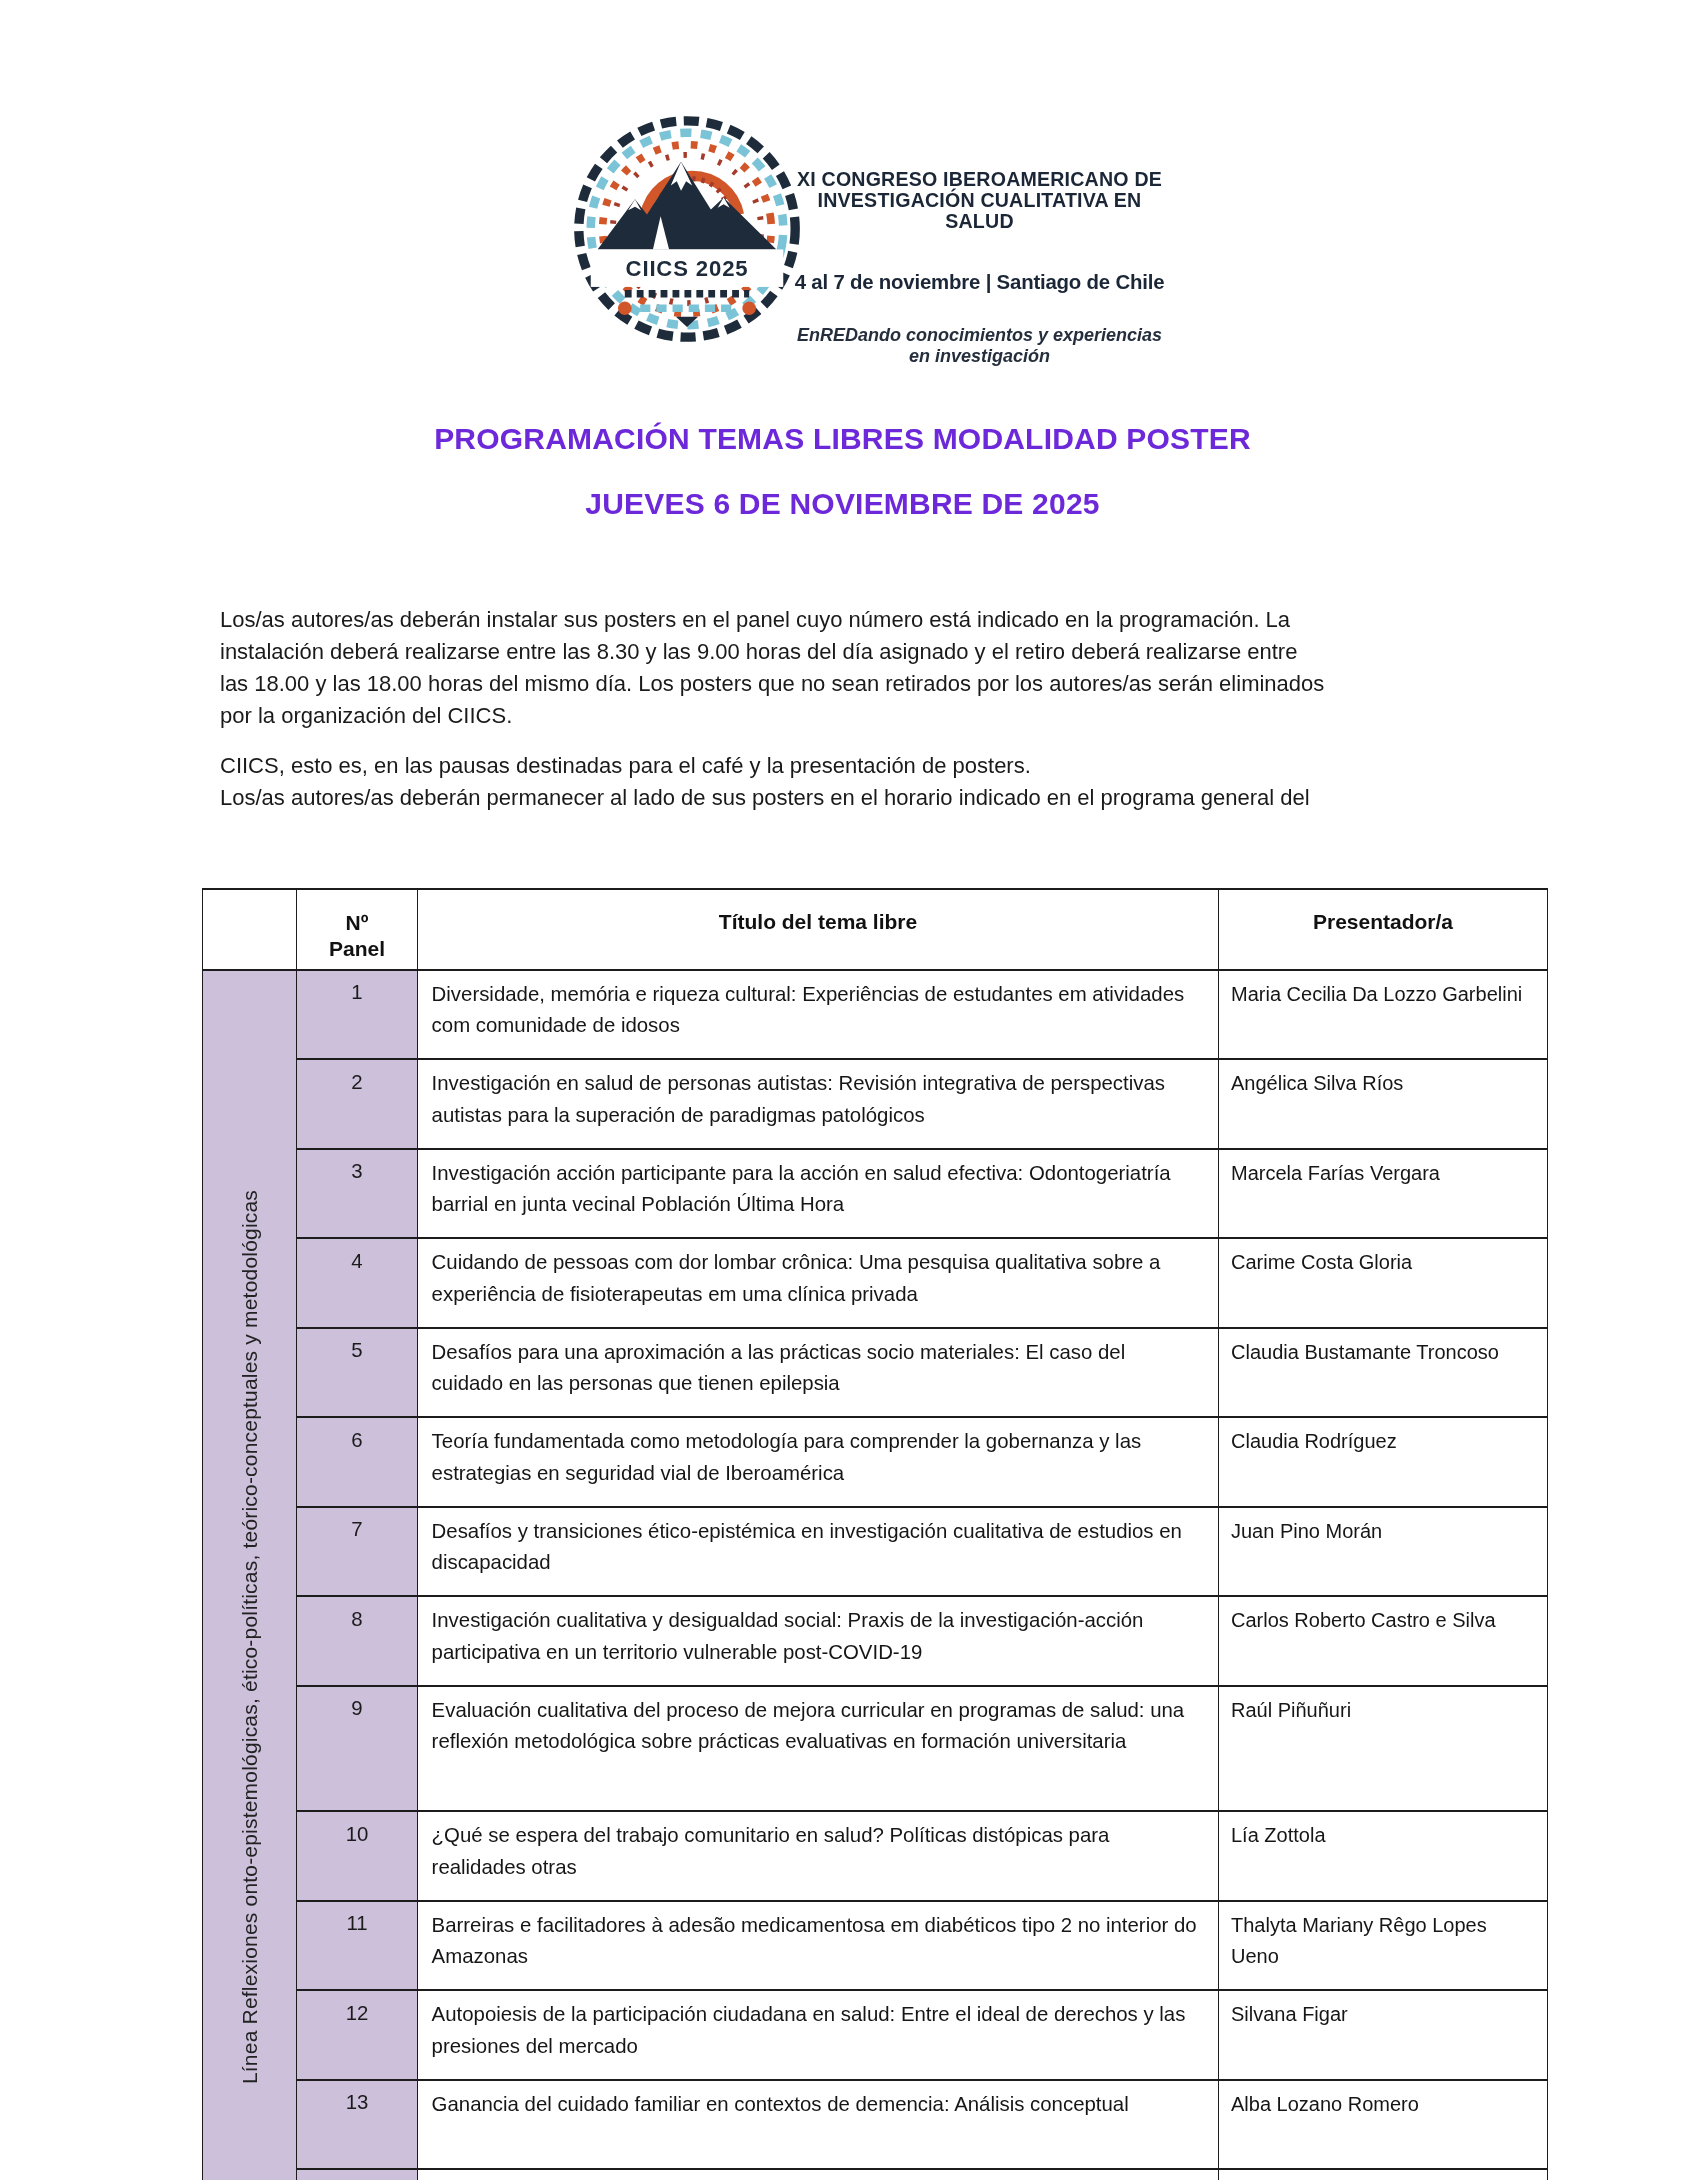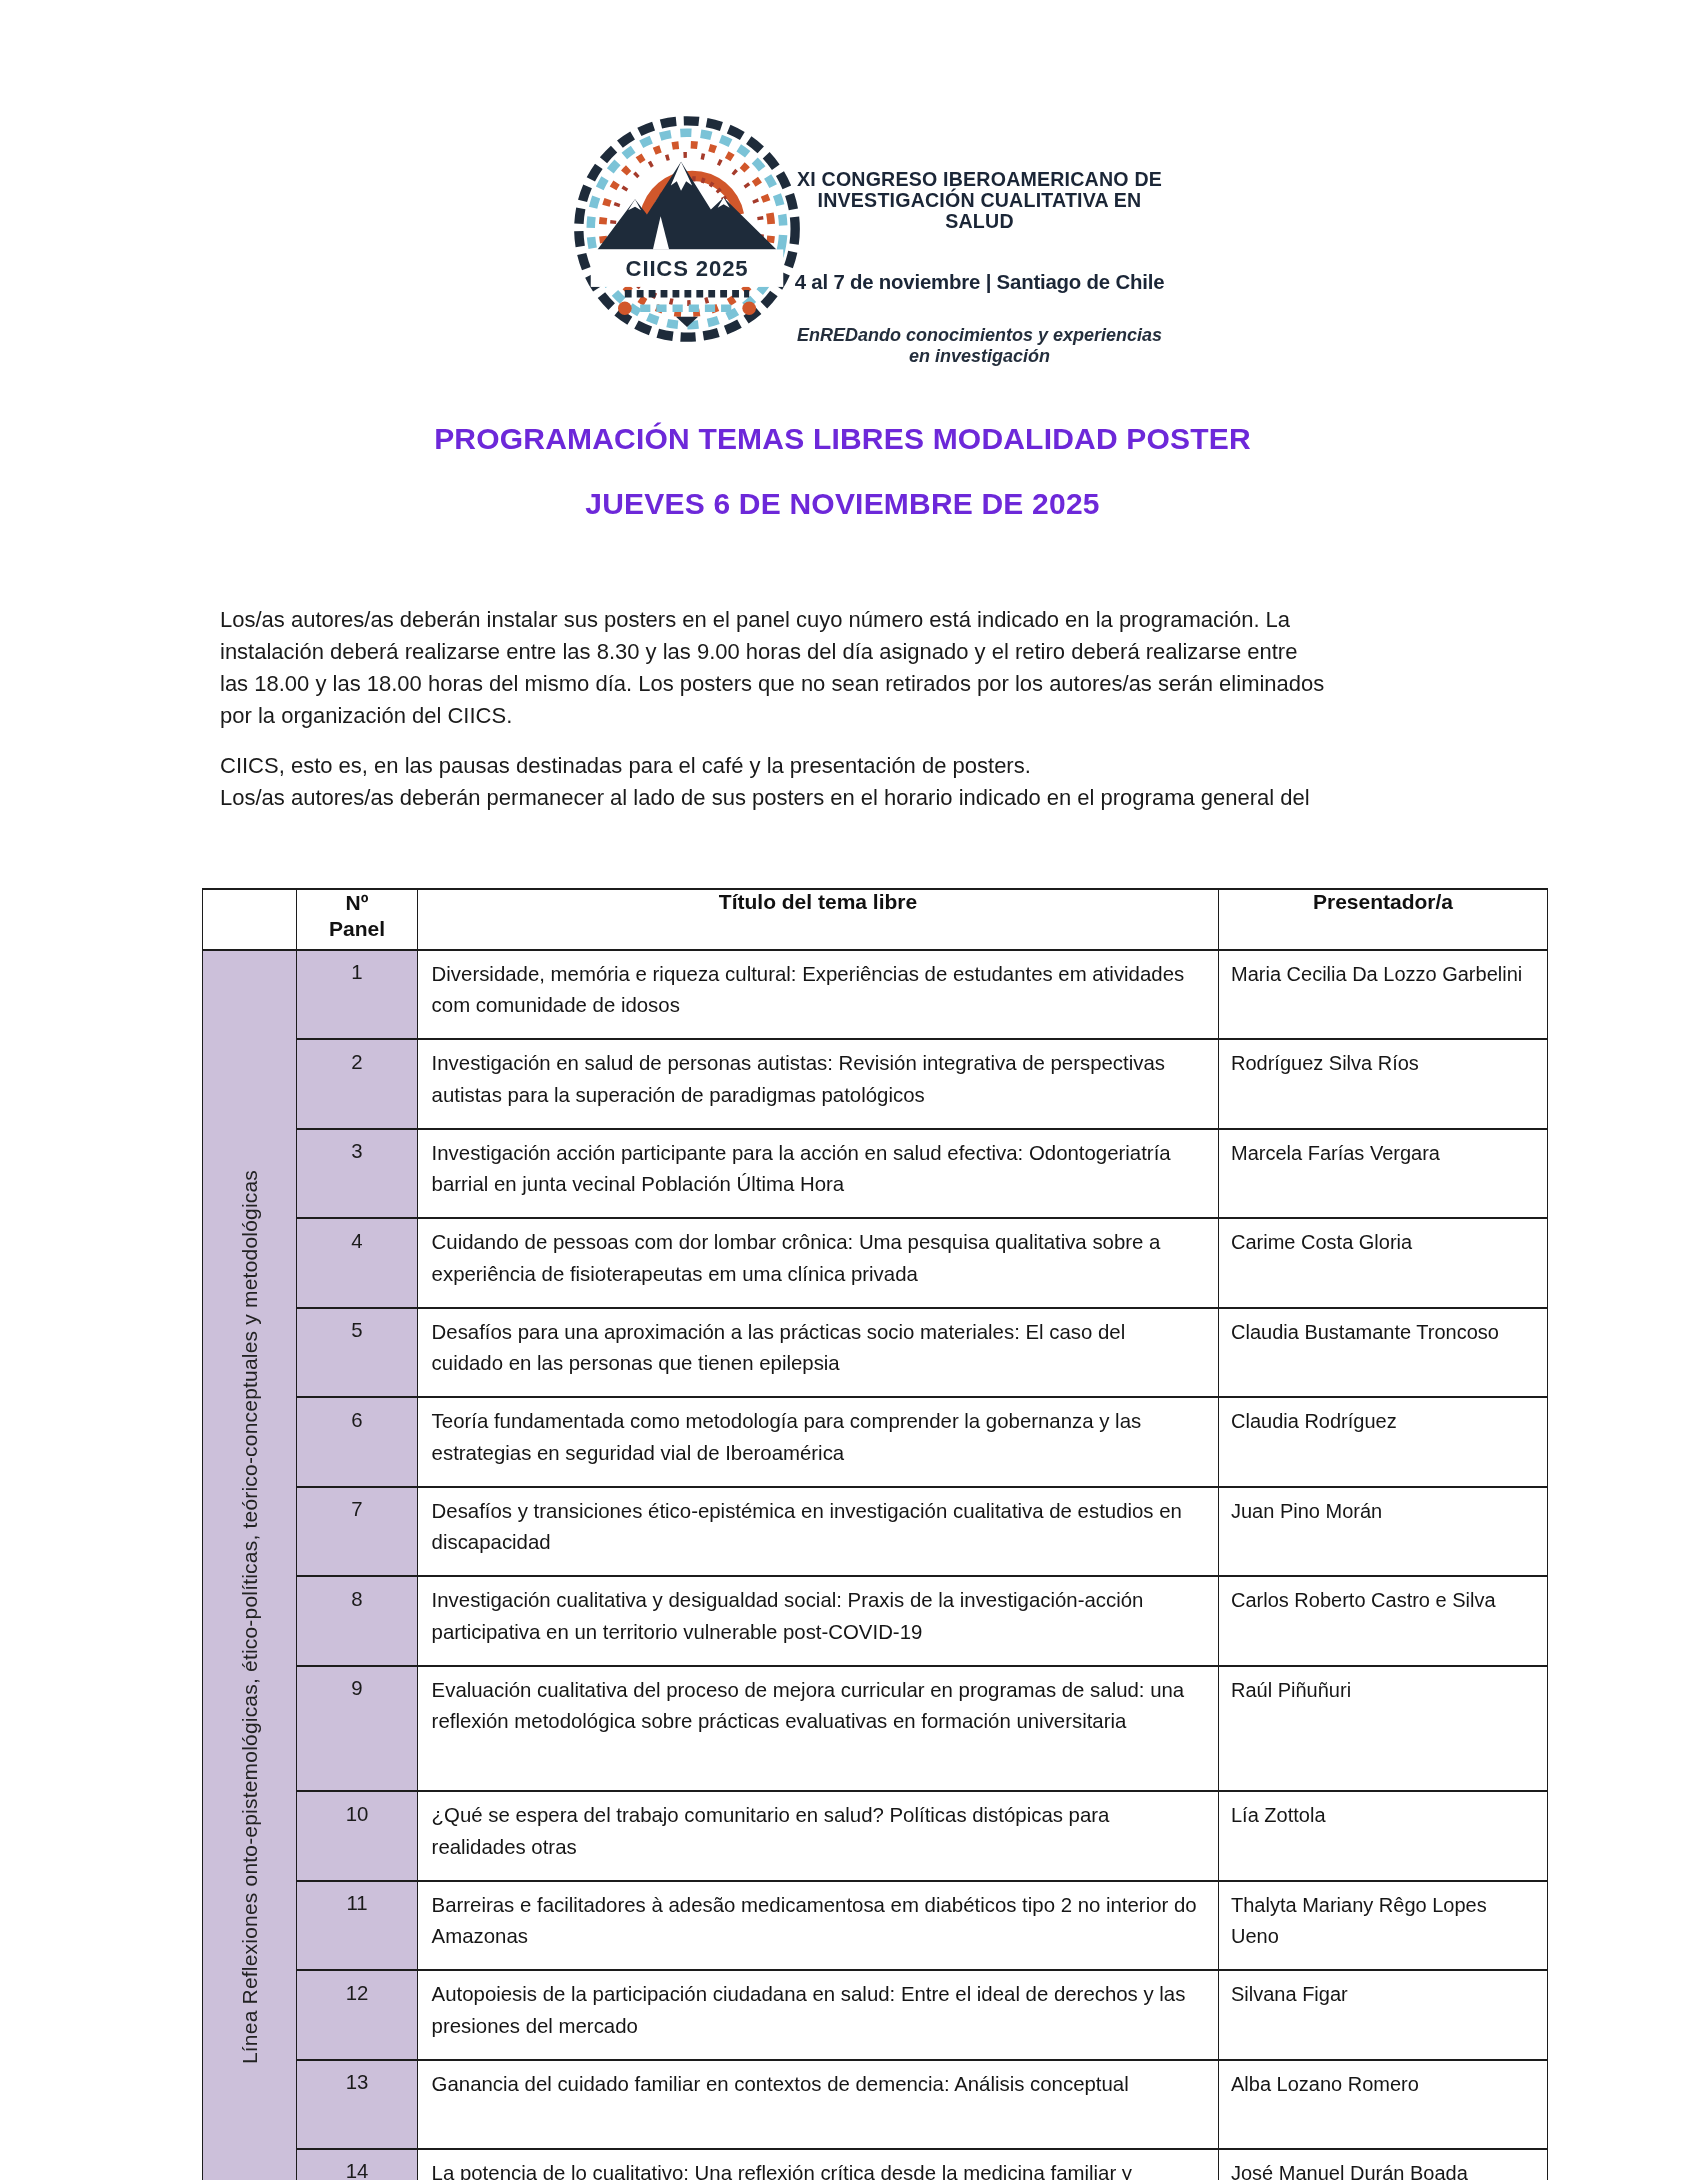--- a/index.html
+++ b/index.html
@@ -28,21 +28,21 @@
   table.program-table{
     position:absolute;left:202px;top:888px;width:1344px;
     border-collapse:collapse;table-layout:fixed;
   }
   .program-table th,.program-table td{
     border:1.7px solid #1c1c1c;border-top-width:2.6px;border-bottom-width:2.6px;
     vertical-align:top;word-wrap:break-word;
   }
   .program-table th{
     background:#ffffff;font-weight:bold;font-size:21px;text-align:center;
-    height:58px;padding-top:0;color:#111;
+    height:58px;padding-top:20px;color:#111;
   }
   th.panel-header div{line-height:26.4px;}
   td.panel-cell{
     background:var(--accent,#CCC0DA);text-align:center;font-size:20.4px;
     padding-top:10.2px;color:#1b1b1b;
   }
   td.title-cell{font-size:20.4px;line-height:31.5px;padding:7.7px 19px 6.8px 13.6px;}
   td.presenter-cell{font-size:20px;line-height:31.5px;padding:7.7px 12px 6.8px 12px;}
   td.line-cell{
     background:var(--accent,#CCC0DA);position:relative;overflow:hidden;padding:0;
@@ -129,21 +129,21 @@
           <td class="line-cell" rowspan="14">
             <div class="vtext">Línea Reflexiones onto-epistemológicas, ético-políticas, teórico-conceptuales y metodológicas</div>
           </td>
           <td class="panel-cell">1</td>
           <td class="title-cell">Diversidade, memória e riqueza cultural: Experiências de estudantes em atividades com comunidade de idosos</td>
           <td class="presenter-cell">Maria Cecilia Da Lozzo Garbelini</td>
         </tr>
         <tr>
           <td class="panel-cell">2</td>
           <td class="title-cell">Investigación en salud de personas autistas: Revisión integrativa de perspectivas autistas para la superación de paradigmas patológicos</td>
-          <td class="presenter-cell">Rodríguez Silva Ríos</td>
+          <td class="presenter-cell">Angélica Silva Ríos</td>
         </tr>
         <tr>
           <td class="panel-cell">3</td>
           <td class="title-cell">Investigación acción participante para la acción en salud efectiva: Odontogeriatría barrial en junta vecinal Población Última Hora</td>
           <td class="presenter-cell">Marcela Farías Vergara</td>
         </tr>
         <tr>
           <td class="panel-cell">4</td>
           <td class="title-cell">Cuidando de pessoas com dor lombar crônica: Uma pesquisa qualitativa sobre a experiência de fisioterapeutas em uma clínica privada</td>
           <td class="presenter-cell">Carime Costa Gloria</td>

